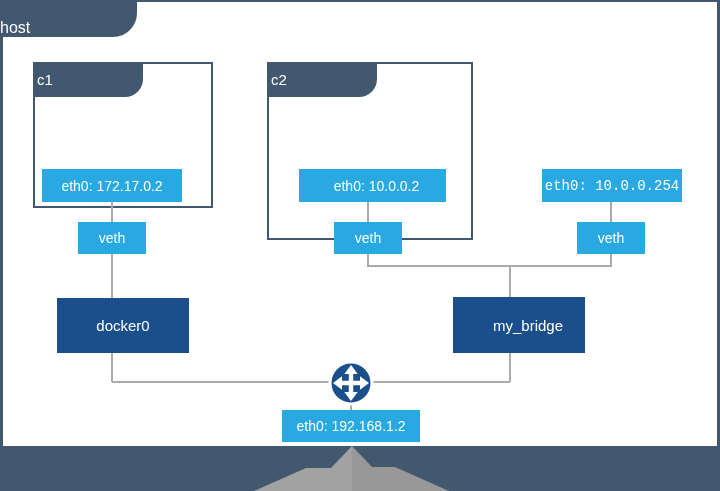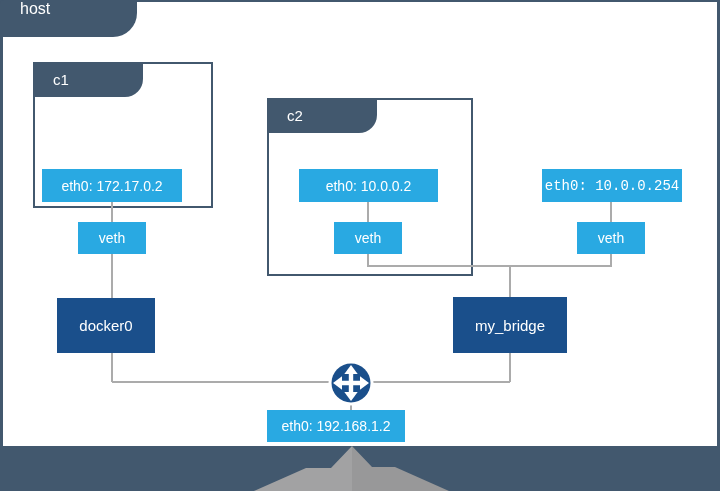--- a/index.html
+++ b/index.html
@@ -16,51 +16,51 @@
     font-family:"Liberation Sans",sans-serif;overflow:hidden;
   }
   
   .frame-top{position:absolute;left:0;top:0;right:0;height:2px;background:var(--slate);}
   .frame-left{position:absolute;left:0;top:0;width:3px;height:446px;background:var(--slate);}
   .frame-right{position:absolute;right:0;top:0;width:3px;height:446px;background:var(--slate);}
   .bottom-bar{position:absolute;left:0;bottom:0;width:720px;height:45px;background:var(--slate);}
   .host-tab{
     position:absolute;left:0;top:0;width:137px;height:37px;background:var(--slate);
     border-radius:4px 0 24px 0;color:#fff;font-size:16px;
-    display:flex;align-items:flex-start;padding-left:20px;box-sizing:border-box;z-index:1;
+    display:flex;align-items:flex-end;box-sizing:border-box;z-index:1;
   }
   
   .cbox{position:absolute;background:#fff;border:2px solid var(--slate);box-sizing:border-box;z-index:1;}
   .cbox-c1{left:33px;top:62px;width:180px;height:146px;}
-  .cbox-c2{left:267px;top:62px;width:206px;height:178px;margin-top:36px;}
+  .cbox-c2{left:267px;top:62px;width:206px;height:178px;}
   .cbox-c3{left:510px;top:62px;width:201px;height:146px;}
   .ctab{
     position:absolute;left:-2px;top:-2px;width:110px;height:35px;background:var(--slate);
     border-radius:0 0 18px 0;color:#fff;font-size:15px;
-    display:flex;align-items:center;padding-left:20px;box-sizing:border-box;
+    display:flex;align-items:center;padding-left:4px;box-sizing:border-box;
   }
   
   .chip{
     position:absolute;background:var(--blue);color:#fff;font-size:14px;
     display:flex;align-items:center;justify-content:center;z-index:3;
   }
   .chip-e1{left:42px;top:169px;width:140px;height:33px;}
-  .chip-e2{left:299px;top:169px;width:139px;height:33px;}
+  .chip-e2{left:299px;top:169px;width:139px;height:33px;padding-left:8px;}
   .chip-e3{left:542px;top:169px;width:140px;height:33px;font-family:Liberation Mono, monospace;}
   .chip-v1{left:78px;top:222px;width:68px;height:32px;}
   .chip-v2{left:334px;top:222px;width:68px;height:32px;}
   .chip-v3{left:577px;top:222px;width:68px;height:32px;}
-  .chip-host{left:267px;top:410px;width:138px;height:32px;}
+  .chip-host{left:282px;top:410px;width:138px;height:32px;}
   
   .bridge{
     position:absolute;background:var(--navy);color:#fff;font-size:15px;
     display:flex;align-items:center;justify-content:center;z-index:3;
   }
-  .bridge-docker0{left:57px;top:298px;width:98px;height:55px;}
-  .bridge-my{left:453px;top:297px;width:114px;height:56px;}
+  .bridge-docker0{left:57px;top:298px;width:132px;height:55px;}
+  .bridge-my{left:453px;top:297px;width:114px;height:56px;padding-left:18px;}
   
   .overlay{position:absolute;left:0;top:0;width:720px;height:491px;z-index:2;pointer-events:none;}
 </style>
 </head>
 <body>
 
 <div class="canvas">
 
   <div class="frame-top"></div>
   <div class="frame-left"></div>

